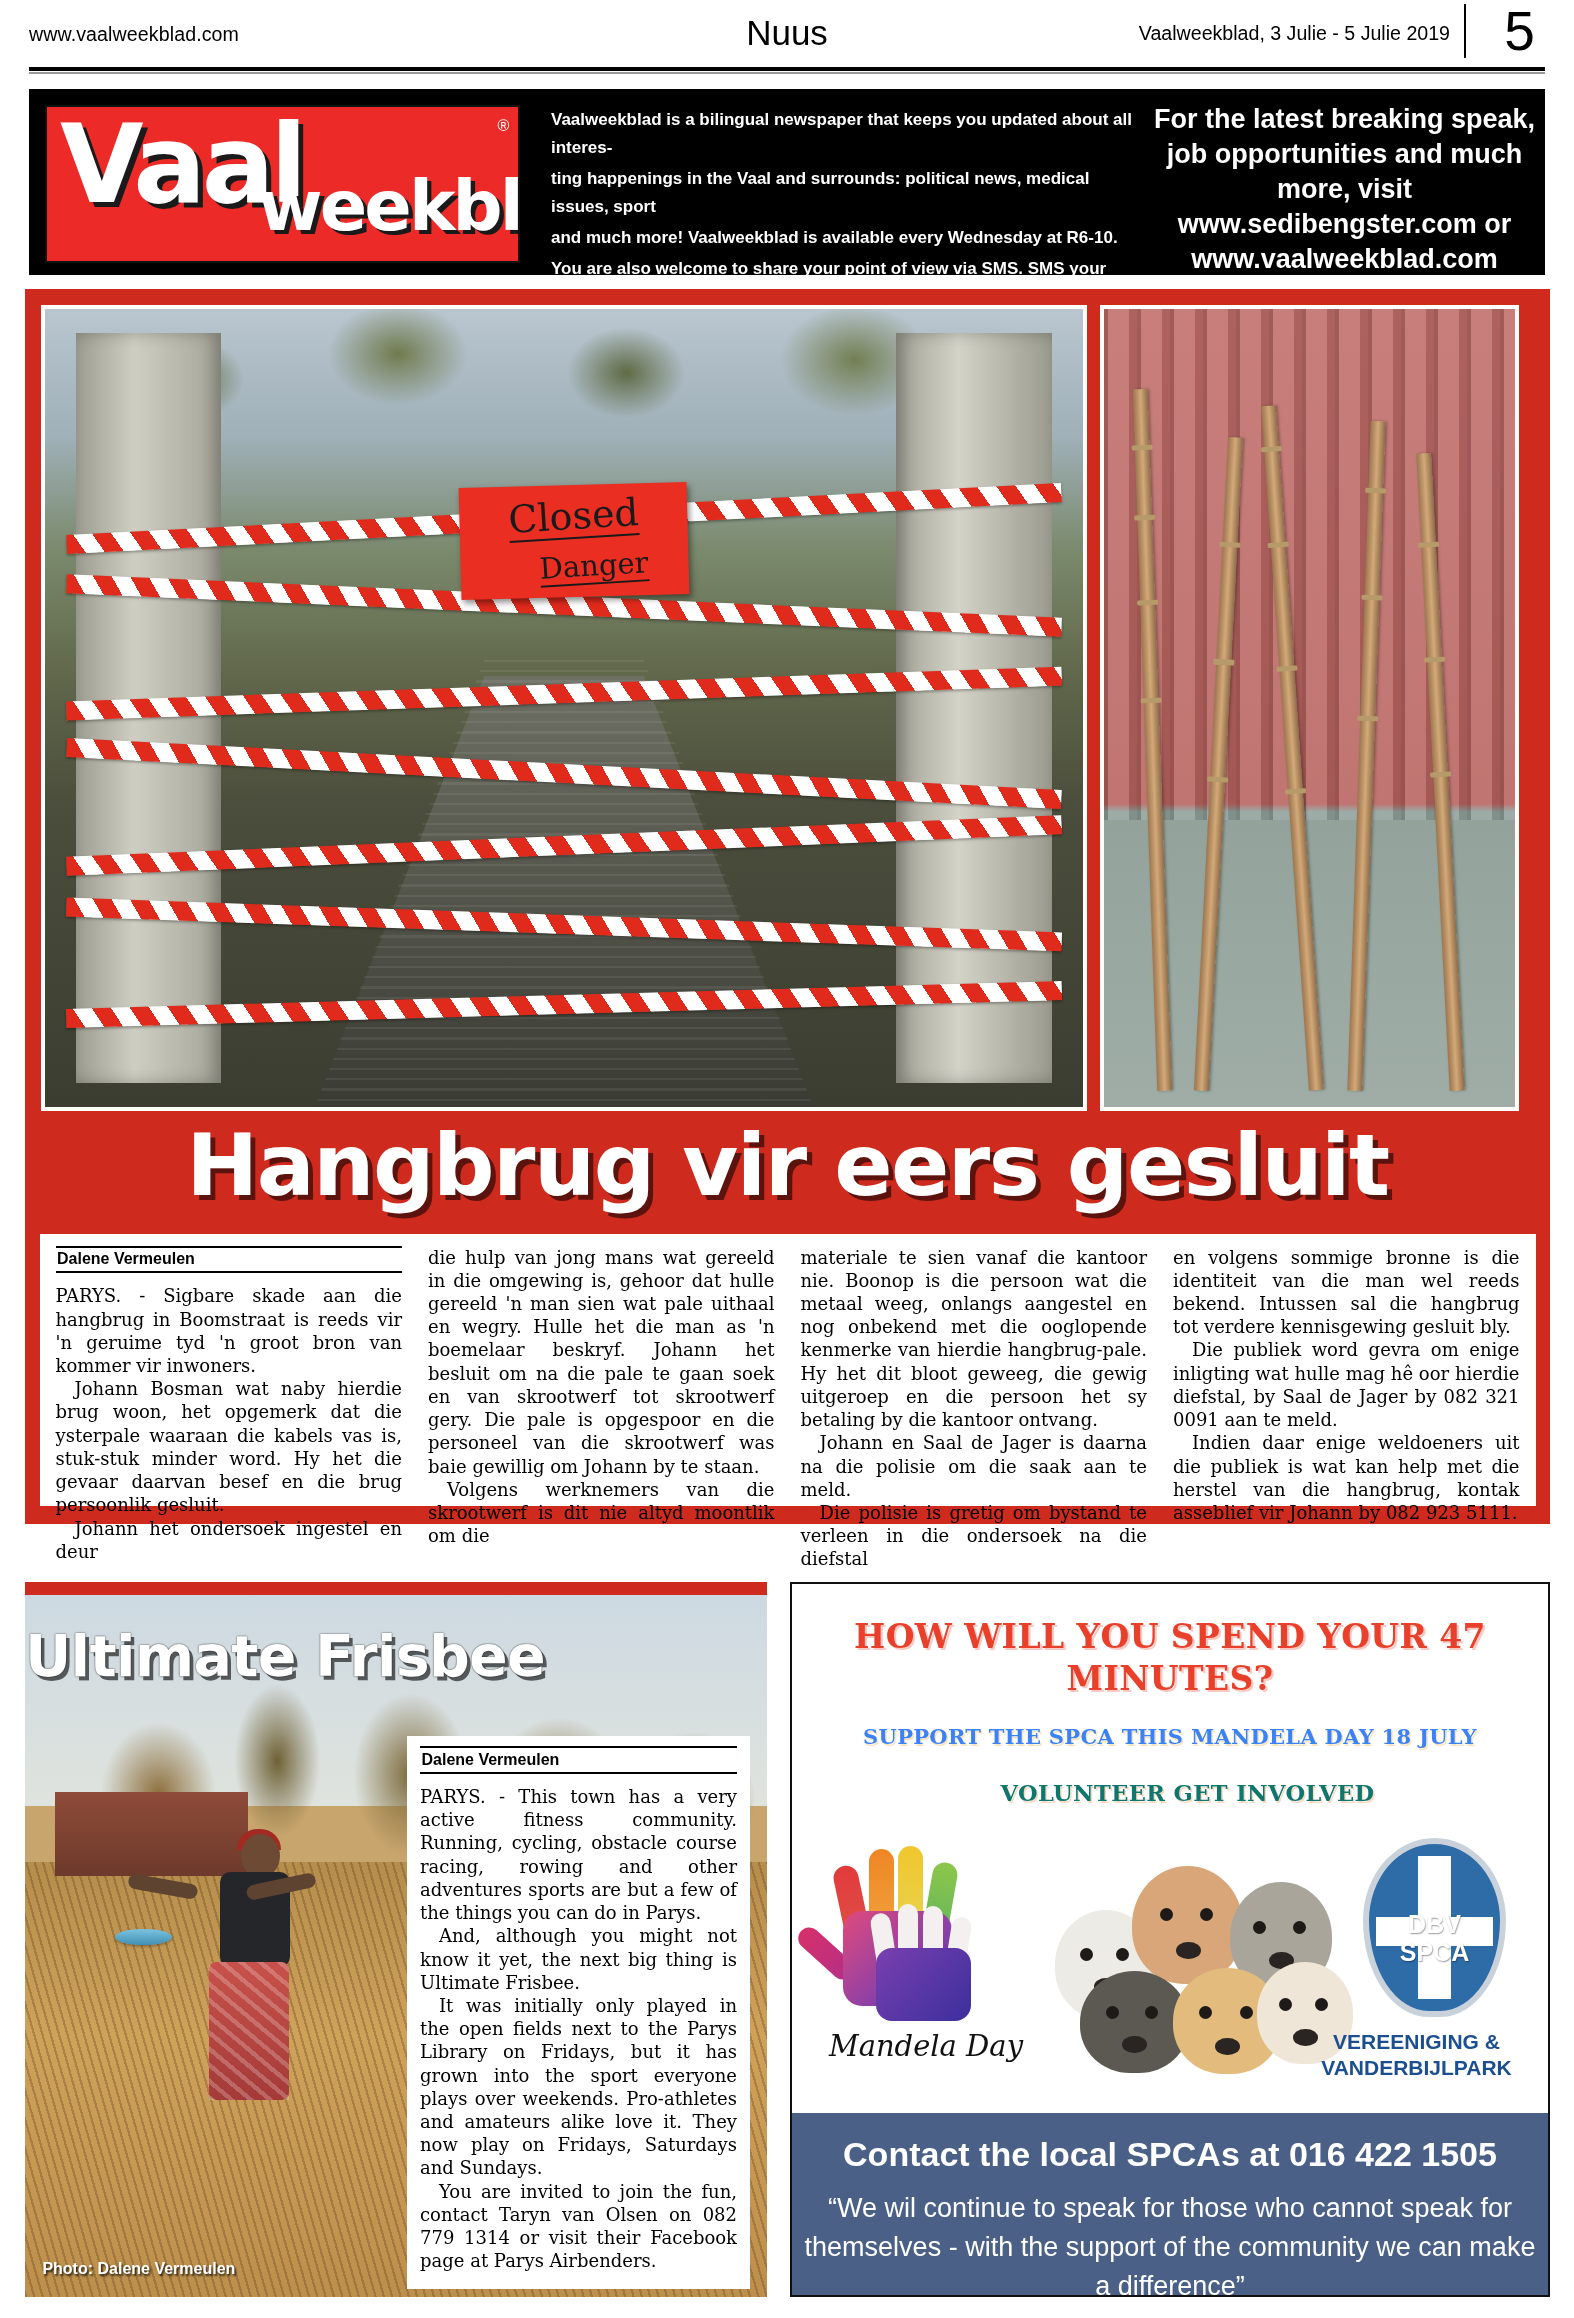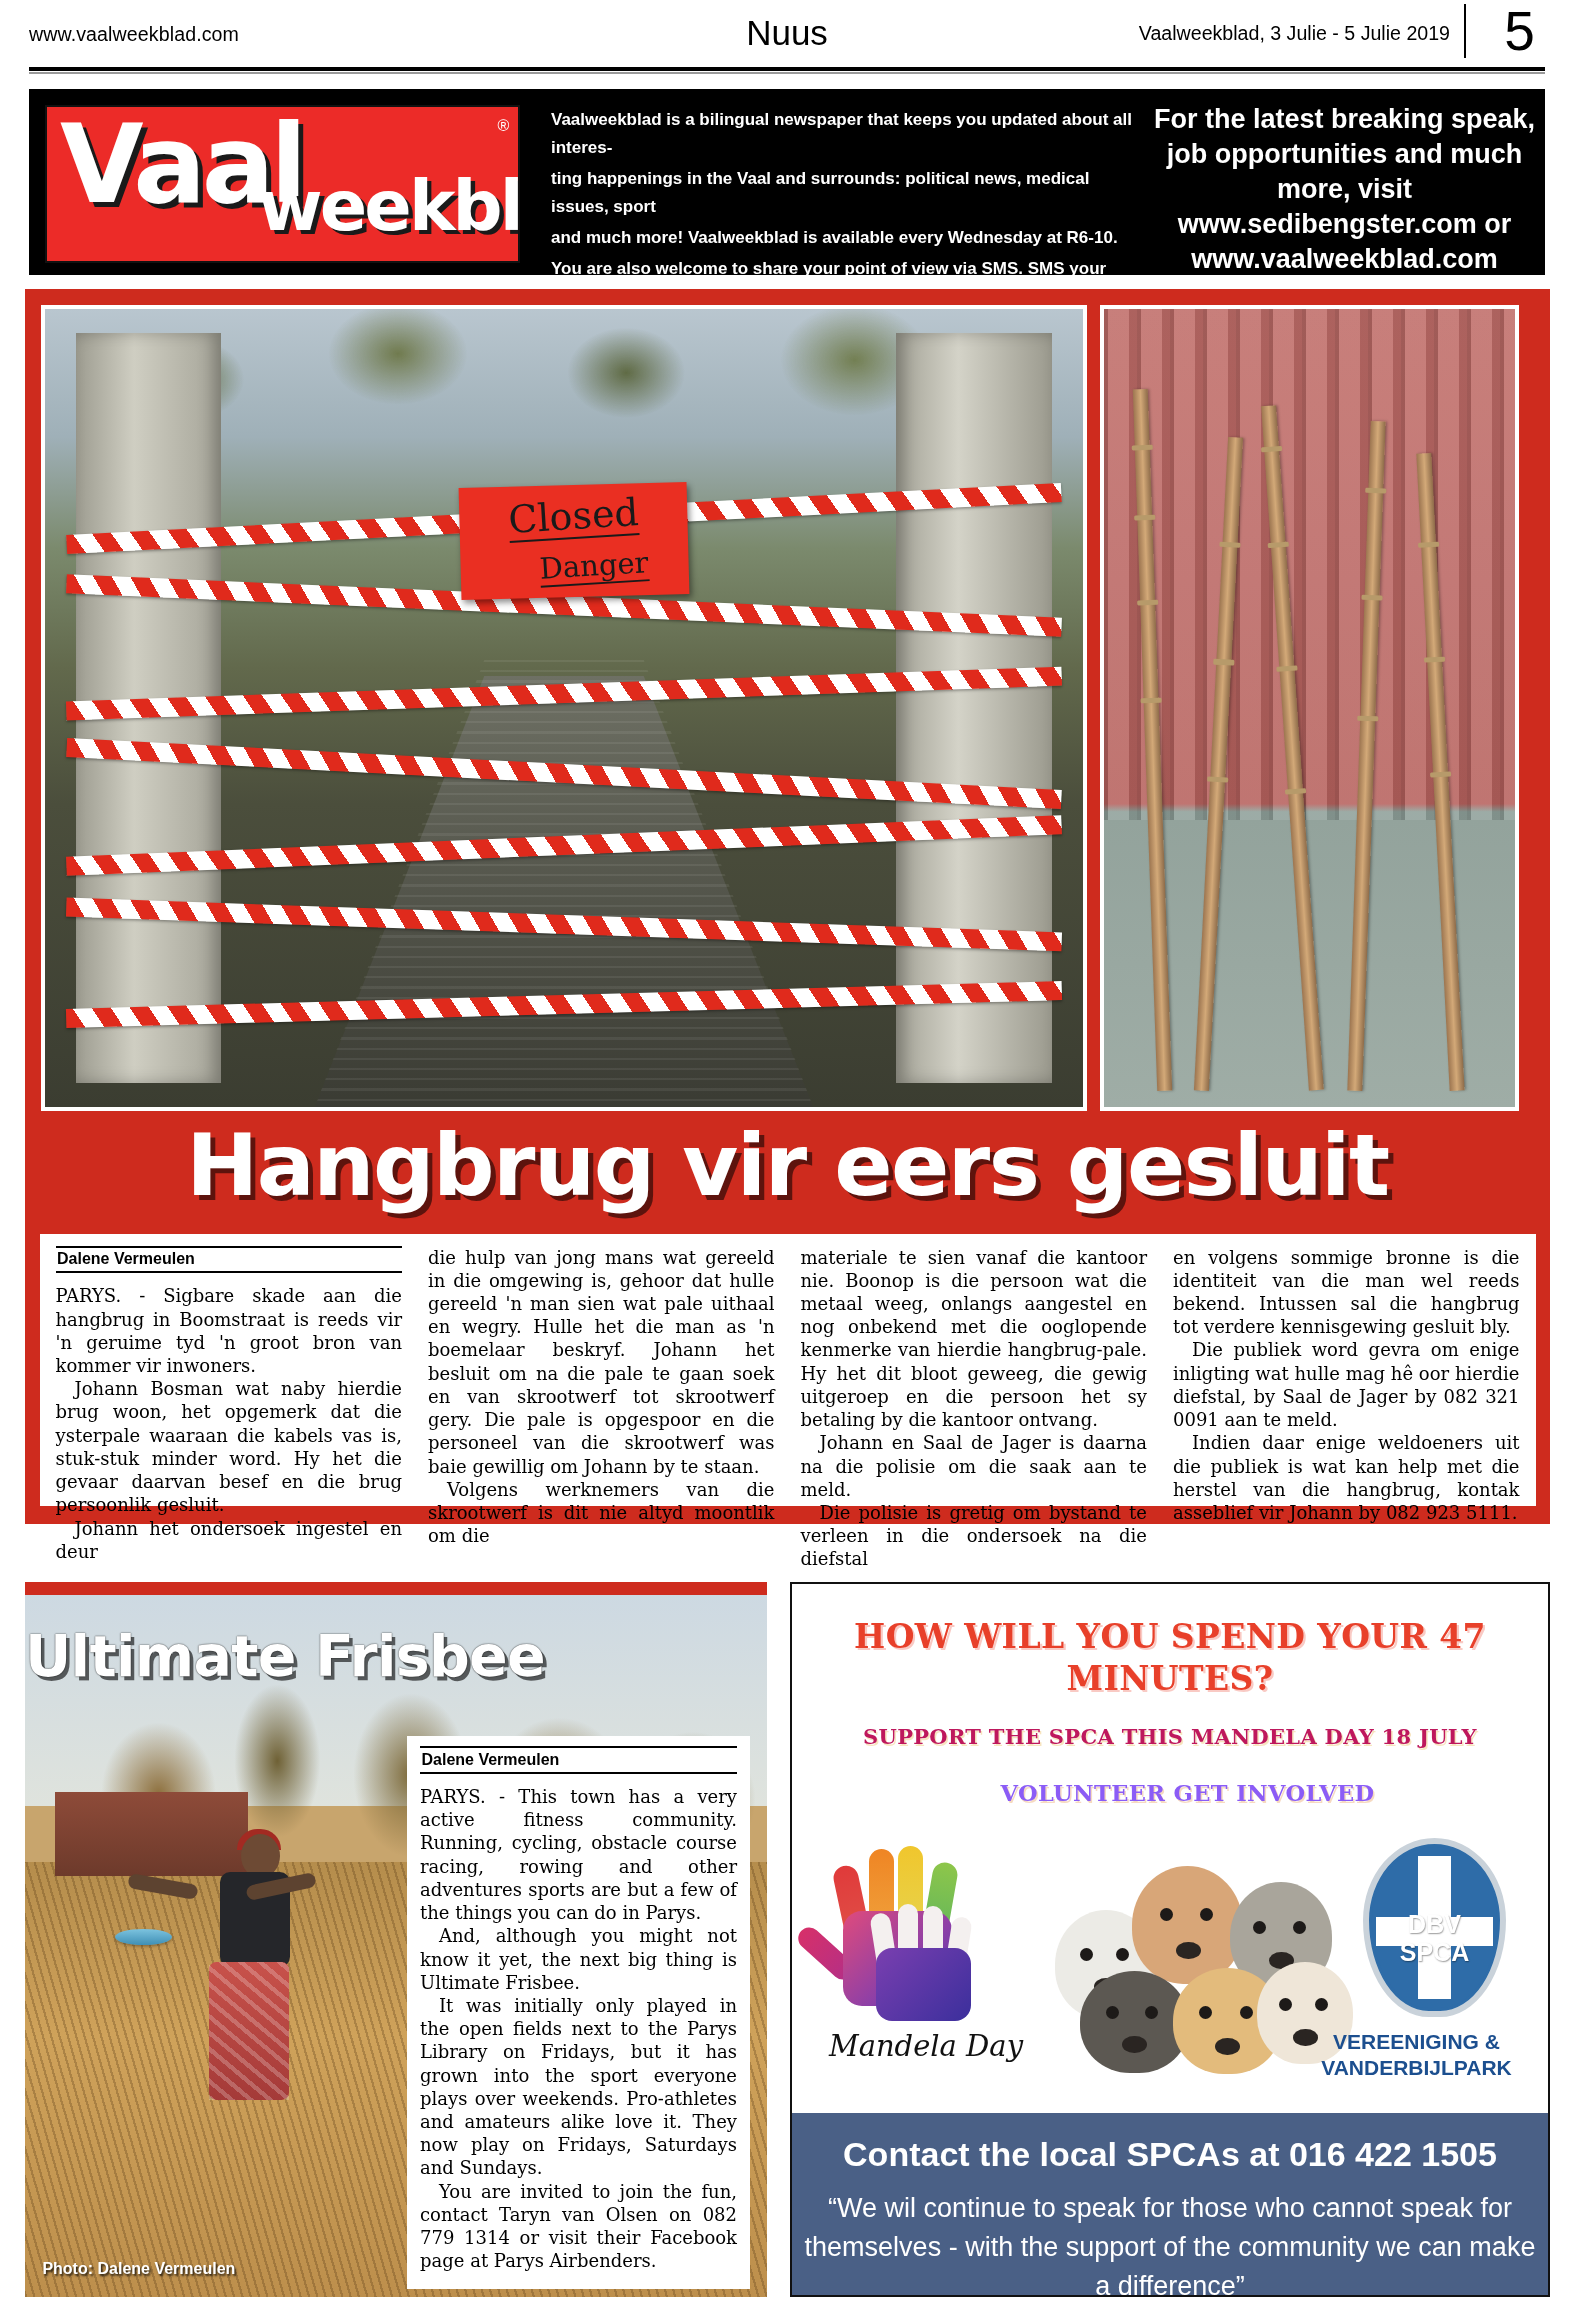--- a/index.html
+++ b/index.html
@@ -162,24 +162,24 @@
     padding:10.2px 13px 7.3px 13px;box-sizing:border-box;}
 
   
   .spcabox{position:absolute;left:790px;top:1582px;width:760px;height:715px;
     background:#fff;border:2.2px solid #111;box-sizing:border-box;}
   .spca-top{position:absolute;left:0;top:0;right:0;height:526px;background:#fff;}
   .spca-h1{position:absolute;left:0;right:0;top:32px;text-align:center;
     color:#e8402a;font-family:"DejaVu Serif", serif;font-weight:bold;font-size:33px;line-height:1.28;
     letter-spacing:0.4px;text-shadow:2.2px 2.2px 0 rgba(232,64,42,.28);}
   .spca-h2{position:absolute;left:0;right:0;top:140px;text-align:center;
-    color:#be185d;font-family:"DejaVu Serif", serif;font-weight:bold;font-size:21px;letter-spacing:0.3px;
+    color:#3b82f6;font-family:"DejaVu Serif", serif;font-weight:bold;font-size:21px;letter-spacing:0.3px;
     text-shadow:1.5px 1.5px 0 rgba(230,164,44,.3);}
   .spca-h3{position:absolute;left:0;right:0;top:190px;text-align:center;
-    color:#8b5cf6;font-family:"DejaVu Serif", serif;font-weight:bold;font-size:22.5px;line-height:1.7;
+    color:#0f766e;font-family:"DejaVu Serif", serif;font-weight:bold;font-size:22.5px;line-height:1.7;
     letter-spacing:0.4px;text-shadow:1.5px 1.5px 0 rgba(224,123,34,.28);padding-left:35px;}
   .hands{position:absolute;left:29px;top:240px;width:189px;height:189px;}
   .hands .palm{position:absolute;left:22px;top:87px;width:109px;height:95px;border-radius:19px;
     background:linear-gradient(135deg,#e04b7c,#8b3fa8 60%,#4535a0);}
   .hands .fing{position:absolute;width:25px;height:87px;border-radius:13px;}
   .hands .f1{left:19px;top:41px;background:linear-gradient(180deg,#e03a3a,#e0544a);transform:rotate(-12deg);}
   .hands .f2{left:48px;top:25px;background:linear-gradient(180deg,#ef8524,#f0a23c);}
   .hands .f3{left:77px;top:22px;background:linear-gradient(180deg,#f0c62d,#e7d34c);}
   .hands .f4{left:106px;top:38px;background:linear-gradient(180deg,#8ec64a,#5bb45e);transform:rotate(10deg);}
   .hands .thumb{left:-5.8px;top:96px;width:22px;height:67px;background:linear-gradient(180deg,#d6306a,#b42f86);

